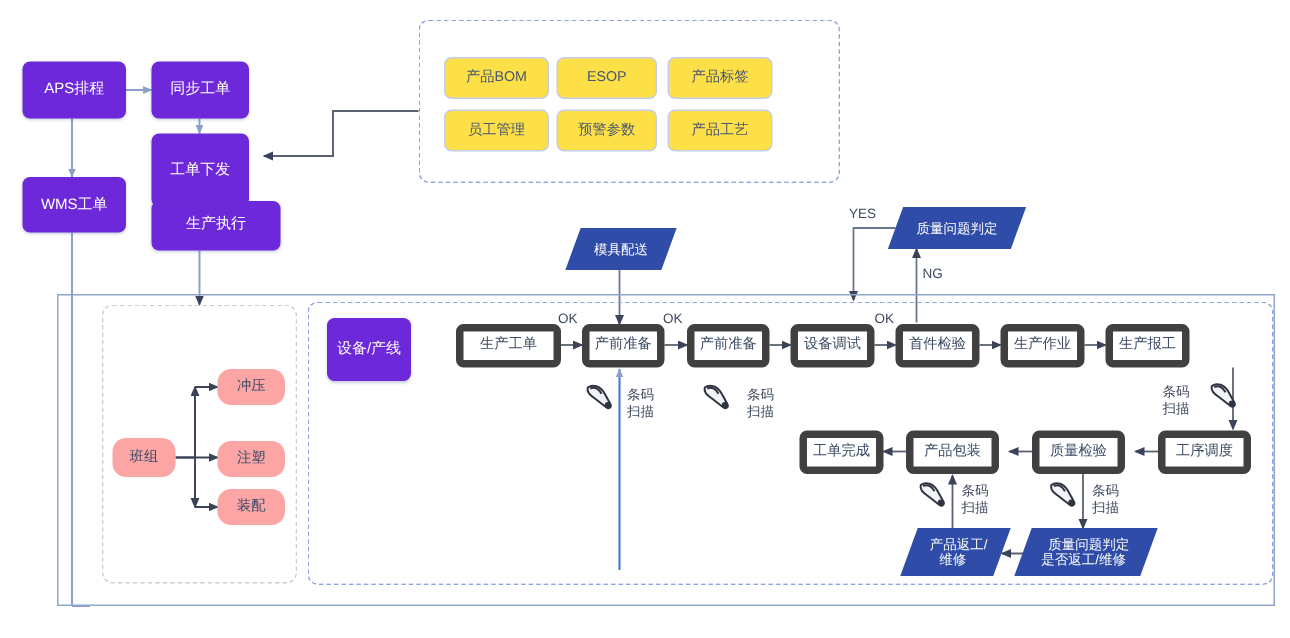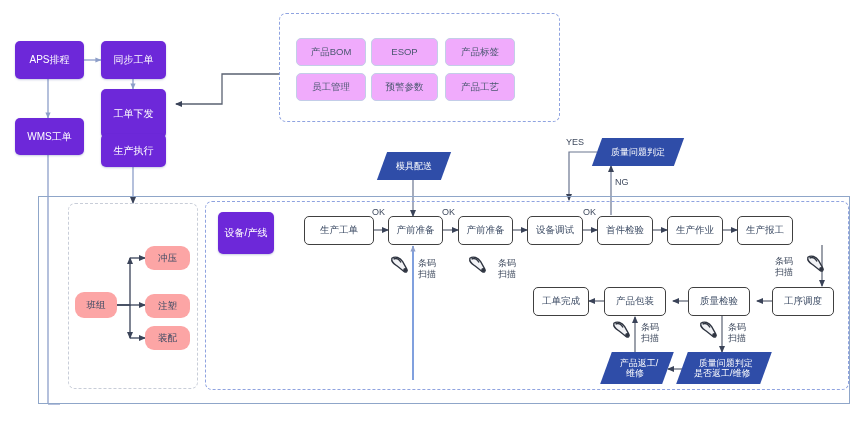--- a/index.html
+++ b/index.html
@@ -13,24 +13,24 @@
   
   .blue{background:#6d28d9;color:#fff;border-radius:5px;font-size:10px;
         box-shadow:0 1px 2px rgba(40,60,140,.25);}
   
   .para{background:#2f4da8;color:#fff;font-size:9px;
         transform:skewX(-20deg);}
   .para > span{display:block;transform:skewX(20deg);}
   
   .pill{background:#fca5a5;color:#3c4a63;border-radius:9px;font-size:9.5px;}
   
-  .wbox{background:#fff;color:#3b4a63;border:1px solid #404040;border-radius:5px;
+  .wbox{background:#fff;color:#3b4a63;border:5px solid #404040;border-radius:5px;
         font-size:9.5px;}
   
-  .mbox{background:#f0abfc;color:#4a5770;border:1px solid #c3cde8;border-radius:5px;
+  .mbox{background:#fde047;color:#4a5770;border:1px solid #c3cde8;border-radius:5px;
         font-size:9.5px;}
 
   .dashed{position:absolute;box-sizing:border-box;border:1.3px dashed #8fa3e0;
           border-radius:7px;background:transparent;}
   .dashed.grey{border-color:#c8cdd8;}
   .solidpanel{position:absolute;box-sizing:border-box;border:1.2px solid #8fa6c9;
           background:transparent;}
 
   .lbl{position:absolute;font-size:9px;color:#3f4a5e;line-height:1.1;}
   .lbl.two{line-height:1.25;}
@@ -127,21 +127,21 @@
   <div class="dashed" style="left:205px;top:201px;width:644px;height:189px;"></div>
 
   <div class="node blue" style="left:15px;top:41px;width:69px;height:38px;">APS排程</div>
 
   <div class="node blue" style="left:101px;top:41px;width:65px;height:38px;">同步工单</div>
 
   <div class="node blue" style="left:15px;top:118px;width:69px;height:37px;">WMS工单</div>
 
   <div class="node blue" style="left:101px;top:89px;width:65px;height:49px;">工单下发</div>
 
-  <div class="node blue" style="left:101px;top:134px;width:65px;height:33px;">生产执行</div>
+  <div class="node blue" style="left:101px;top:134px;width:86px;height:33px;font-family:Liberation Mono, monospace;">生产执行</div>
 
   <div class="node mbox" style="left:296px;top:38px;width:70px;height:28px;">产品BOM</div>
   <div class="node mbox" style="left:445px;top:38px;width:70px;height:28px;">产品标签</div>
   <div class="node mbox" style="left:371px;top:38px;width:67px;height:28px;">ESOP</div>
   <div class="node mbox" style="left:296px;top:73px;width:70px;height:28px;">员工管理</div>
   <div class="node mbox" style="left:371px;top:73px;width:67px;height:28px;text-align:right;">预警参数</div>
   <div class="node mbox" style="left:445px;top:73px;width:70px;height:28px;">产品工艺</div>
 
   <div class="node pill" style="left:75px;top:292px;width:42px;height:26px;">班组</div>
   <div class="node pill" style="left:145px;top:246px;width:45px;height:24px;">冲压</div>

